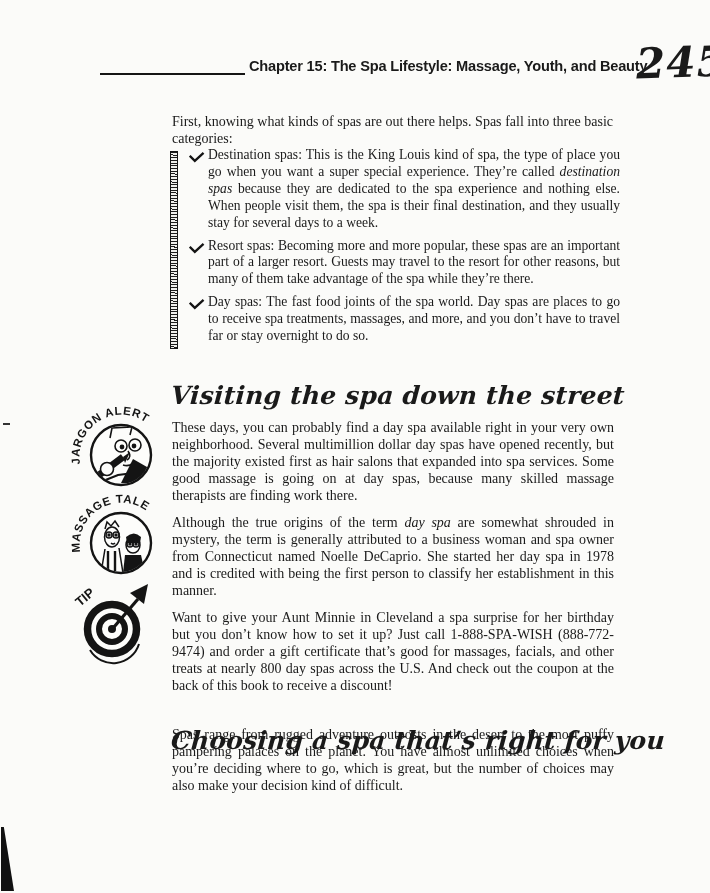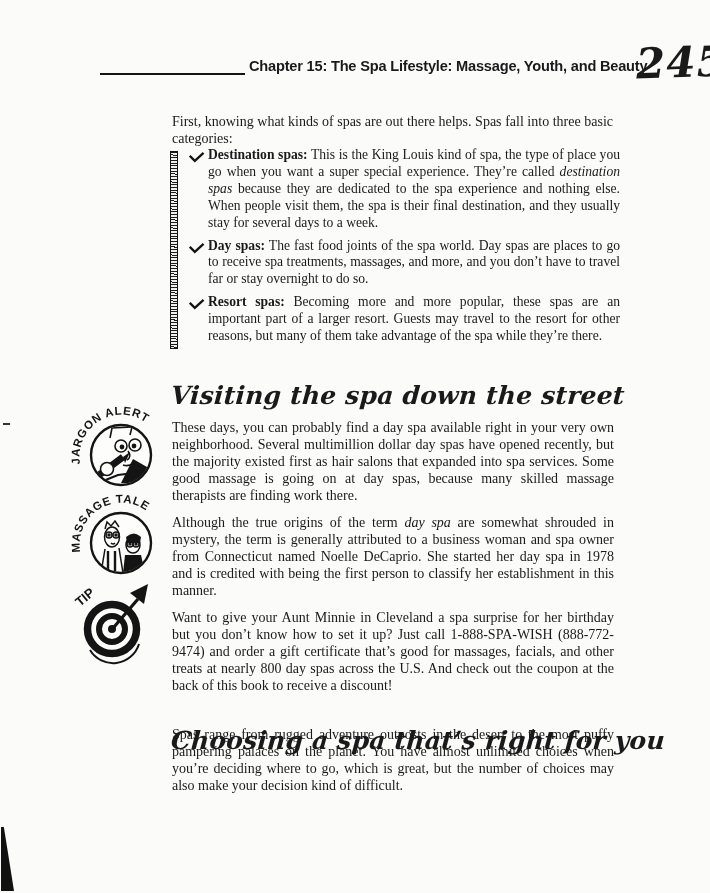--- a/index.html
+++ b/index.html
@@ -17,21 +17,21 @@
   }
   .page-number{
     position:absolute;left:636px;top:42px;
     font-family:"DejaVu Serif", serif;font-style:italic;font-weight:700;
     font-size:42px;line-height:1;transform:rotate(-2deg);letter-spacing:1px;
   }
   
   .para{
     position:absolute;font-size:14px;line-height:16.9px;text-align:justify;
   }
-  .b{font-weight:bold}
+  .b{font-weight:normal}
   .i{font-style:italic}
   
   .spa-list{position:absolute;left:170px;top:147px;width:455px;}
   .list-bar{
     position:absolute;left:0;top:4px;height:196px;width:6px;
     border:1px solid #141414;
     background:repeating-linear-gradient(183deg,#1c1c1c 0px,#1c1c1c 1px,#efefec 1px,#efefec 2.7px);
   }
   .list-item{
     position:relative;padding-left:30px;margin-bottom:6px;
@@ -72,28 +72,28 @@
       <svg class="check" width="16" height="13" viewBox="0 0 22 16">
         <polyline points="1,7 8,14 20,3" fill="none" stroke="#141414" stroke-width="3.2"></polyline>
       </svg>
       <span><span class="b">Destination spas:</span><span> This is the King Louis kind of spa, the type of place you go when you want a super special experience. They’re called </span><span class="i">destination spas</span><span> because they are dedicated to the spa experience and nothing else. When people visit them, the spa is their final destination, and they usually stay for several days to a week.</span></span>
     </div>
 
     <div class="list-item" style="margin-left:8px;">
       <svg class="check" width="16" height="13" viewBox="0 0 22 16">
         <polyline points="1,7 8,14 20,3" fill="none" stroke="#141414" stroke-width="3.2"></polyline>
       </svg>
-      <span><span class="b">Day spas:</span><span> The fast food joints of the spa world. Day spas are places to go to receive spa treatments, massages, and more, and you don’t have to travel far or stay overnight to do so.</span></span>
+      <span><span class="b">Resort spas:</span><span> Becoming more and more popular, these spas are an important part of a larger resort. Guests may travel to the resort for other reasons, but many of them take advantage of the spa while they’re there.</span></span>
     </div>
 
     <div class="list-item" style="margin-left:8px;">
       <svg class="check" width="16" height="13" viewBox="0 0 22 16">
         <polyline points="1,7 8,14 20,3" fill="none" stroke="#141414" stroke-width="3.2"></polyline>
       </svg>
-      <span><span class="b">Resort spas:</span><span> Becoming more and more popular, these spas are an important part of a larger resort. Guests may travel to the resort for other reasons, but many of them take advantage of the spa while they’re there.</span></span>
+      <span><span class="b">Day spas:</span><span> The fast food joints of the spa world. Day spas are places to go to receive spa treatments, massages, and more, and you don’t have to travel far or stay overnight to do so.</span></span>
     </div>
   </div>
 
   <h2 class="section-heading" style="top:360px;">Visiting the spa down the street</h2>
 
   <svg class="margin-icon" style="left:63px;top:399px;" width="110" height="96" viewBox="0 0 110 96">
     <defs>
       <path id="arc-ja" d="M 18.5 70.4 A 42 42 0 0 1 98.6 45.1" fill="none"></path>
       <clipPath id="clip-ja">
           <circle cx="58" cy="56" r="29"></circle>

